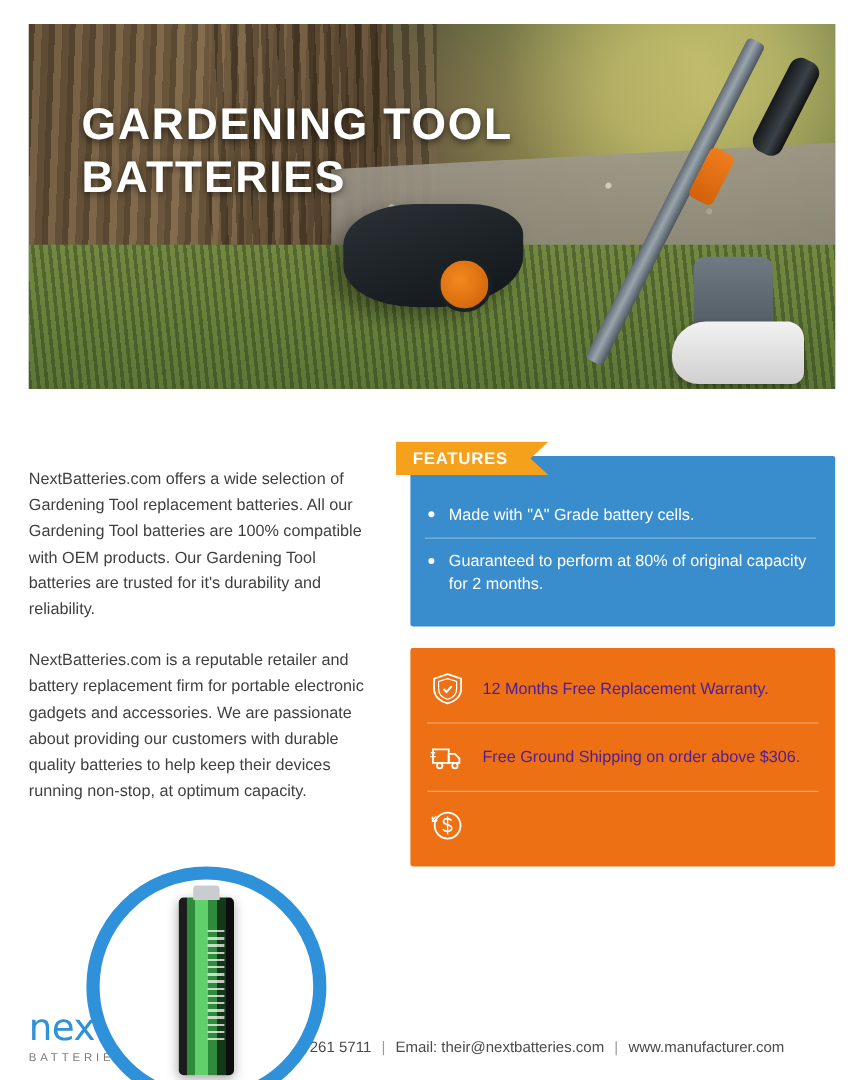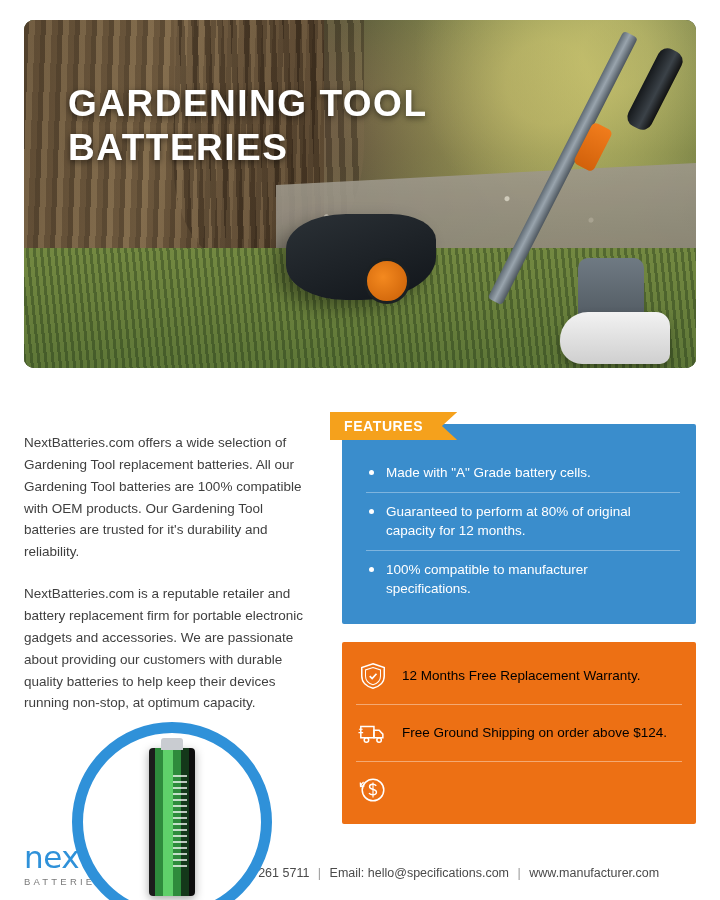--- a/index.html
+++ b/index.html
@@ -19,22 +19,22 @@
     width: 720px;
     height: 900px;
     box-sizing: border-box;
     padding: 20px 24px 0 24px;
   }
 
   
   .hero {
     position: relative;
     width: 672px;
-    height: 348px;
-    border-radius: 10px;
+    height: 304px;
+    border-radius: 0;
     overflow: hidden;
     background: #2f3a22;
   }
   .hero-photo {
     position: absolute;
     inset: 0;
     background:
       radial-gradient(circle at 78% 18%, rgba(226,214,120,0.55) 0 7%, rgba(226,214,120,0) 36%),
       radial-gradient(circle at 88% 10%, rgba(242,232,140,0.45) 0 5%, rgba(242,232,140,0) 30%),
       radial-gradient(ellipse at 14% 30%, #6b5a43 0 26%, rgba(107,90,67,0) 60%),
@@ -216,21 +216,21 @@
   }
   .right-col {
     width: 354px;
   }
 
   
   .features-wrap {
     position: relative;
     background: #3a8dcc;
     border-radius: 2px;
-    padding: 30px 16px 16px 24px;
+    padding: 30px 16px 16px 12px;
     box-sizing: border-box;
   }
   .features-ribbon {
     position: absolute;
     left: -12px;
     top: -12px;
     background: #f5a11c;
     color: #ffffff;
     font-size: 14px;
     font-weight: bold;
@@ -280,21 +280,21 @@
   }
   .g-row:last-child { border-bottom: none; }
   .g-icon {
     width: 30px;
     height: 30px;
     flex: 0 0 30px;
     color: #ffffff;
   }
   .g-icon svg { display: block; width: 30px; height: 30px; }
   .g-text {
-    color: #000000;
+    color: #4c1d95;
     font-size: 13.5px;
     line-height: 1.35;
   }
 
   
   .footer {
     position: absolute;
     left: 24px;
     right: 24px;
     bottom: 14px;
@@ -367,22 +367,21 @@
       <p>NextBatteries.com offers a wide selection of Gardening Tool replacement batteries. All our Gardening Tool batteries are 100% compatible with OEM products. Our Gardening Tool batteries are trusted for it's durability and reliability.</p>
       <p>NextBatteries.com is a reputable retailer and battery replacement firm for portable electronic gadgets and accessories. We are passionate about providing our customers with durable quality batteries to help keep their devices running non-stop, at optimum capacity.</p>
     </div>
 
     <div class="right-col">
 
       <div class="features-wrap">
         <div class="features-ribbon">FEATURES</div>
         <ul class="features">
           <li>Made with "A" Grade battery cells.</li>
-          <li>Guaranteed to perform at 80% of original capacity for 12 months.</li>
-          <li>100% compatible to manufacturer specifications.</li>
+          <li>Guaranteed to perform at 80% of original capacity for 2 months.</li>
         </ul>
       </div>
 
       <div class="guarantee-wrap">
 
         <div class="g-row">
           <span class="g-icon">
             <svg viewBox="0 0 32 32" fill="none" stroke="currentColor" stroke-width="1.6">
               <path d="M16 3 L28 7 v9 c0 7-5.5 11.5-12 13 C9.5 27.5 4 23 4 16 V7 Z"></path>
               <path d="M16 7 L24 9.5 v6.5 c0 5-4 8.2-8 9.4 -4-1.2-8-4.4-8-9.4 V9.5 Z" stroke-width="1.1"></path>
@@ -395,21 +394,21 @@
         <div class="g-row">
           <span class="g-icon">
             <svg viewBox="0 0 32 32" fill="none" stroke="currentColor" stroke-width="1.6">
               <path d="M3 9 h14 v12 H3 Z"></path>
               <path d="M17 13 h5.5 l4 4.2 V21 H17 Z"></path>
               <circle cx="9" cy="23.5" r="2.4"></circle>
               <circle cx="22.5" cy="23.5" r="2.4"></circle>
               <path d="M1 12 h4 M0.5 15.5 h5" stroke-width="1.3"></path>
             </svg>
           </span>
-          <span class="g-text">Free Ground Shipping on order above $124.</span>
+          <span class="g-text">Free Ground Shipping on order above $306.</span>
         </div>
 
         <div class="g-row">
           <span class="g-icon">
             <svg viewBox="0 0 32 32" fill="none" stroke="currentColor" stroke-width="1.6">
               <circle cx="16" cy="16" r="11.5"></circle>
               <path d="M19.5 11.5 c-1-1.2-2.3-1.7-3.8-1.7 -2 0-3.4 1-3.4 2.6 0 3.6 7.4 2 7.4 5.8 0 1.8-1.6 2.9-3.8 2.9 -1.7 0-3.2-.6-4.2-1.8" stroke-width="1.5"></path>
               <path d="M16 8 v16" stroke-width="1.2"></path>
               <path d="M6 7.5 c-2.5 2-3.5 4.5-3.5 4.5 M2.5 8 l.2 4.2 4.2-.6" stroke-width="1.4"></path>
             </svg>
@@ -422,19 +421,19 @@
 
   <div class="footer">
     <div class="logo">
       <div class="logo-main">next</div>
       <div class="logo-sub">BATTERIES</div>
     </div>
     <div class="footer-div"></div>
     <div class="footer-contact">
       <span>Phone: +1 302 261 5711</span>
       <span class="sep">|</span>
-      <span>Email: hello@specifications.com</span>
+      <span>Email: their@nextbatteries.com</span>
       <span class="sep">|</span>
       <span>www.manufacturer.com</span>
     </div>
   </div>
 
 </div>
 
 </body></html>

